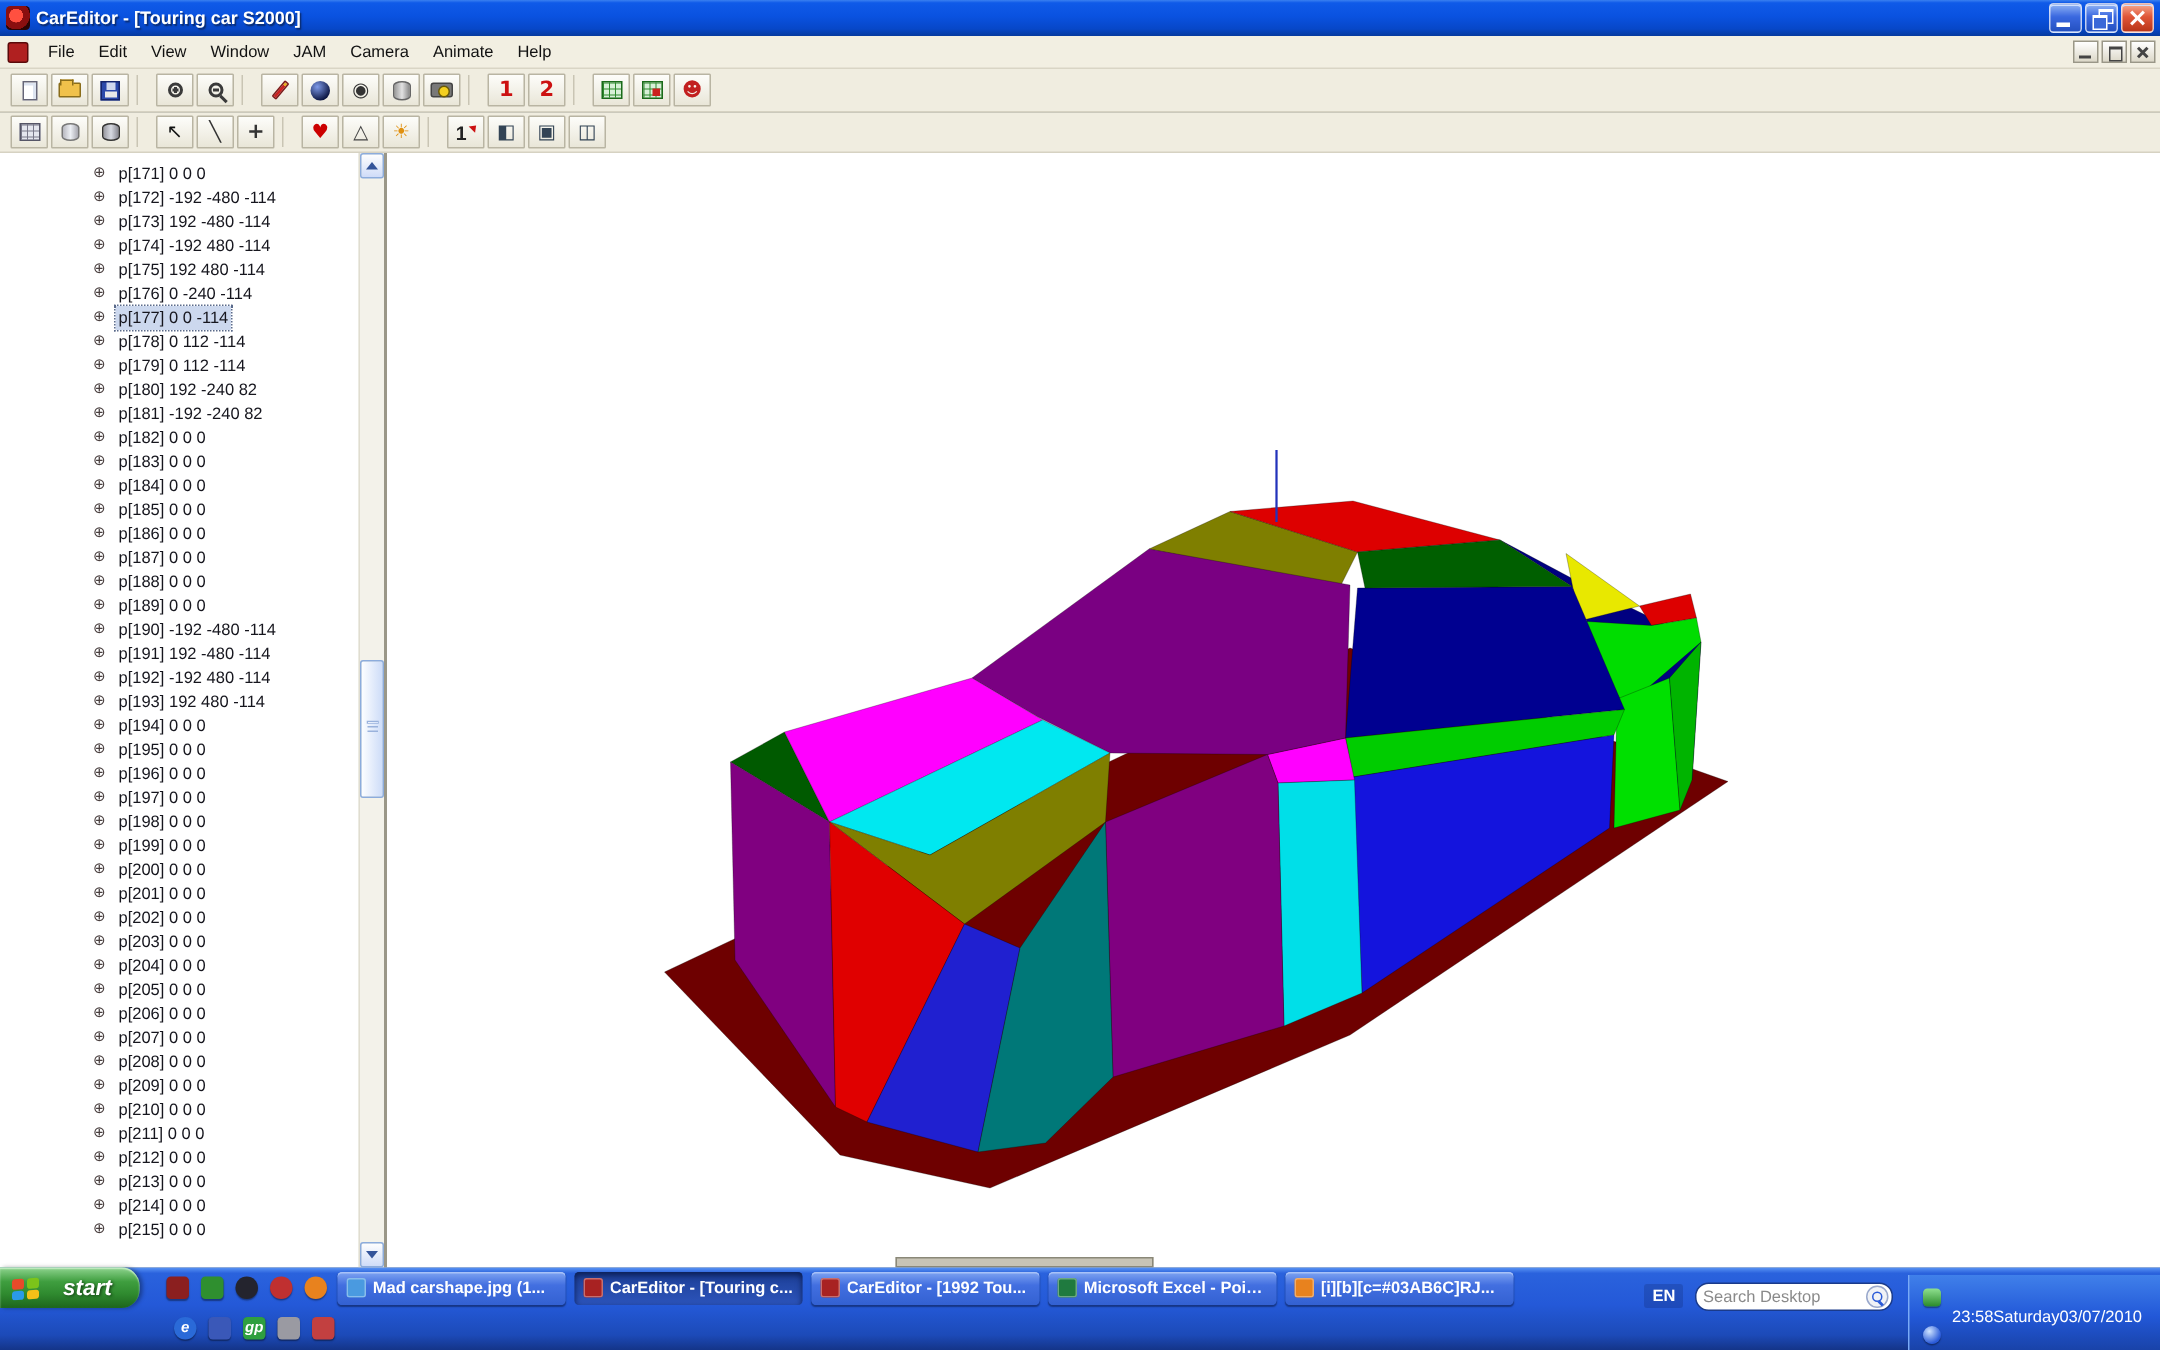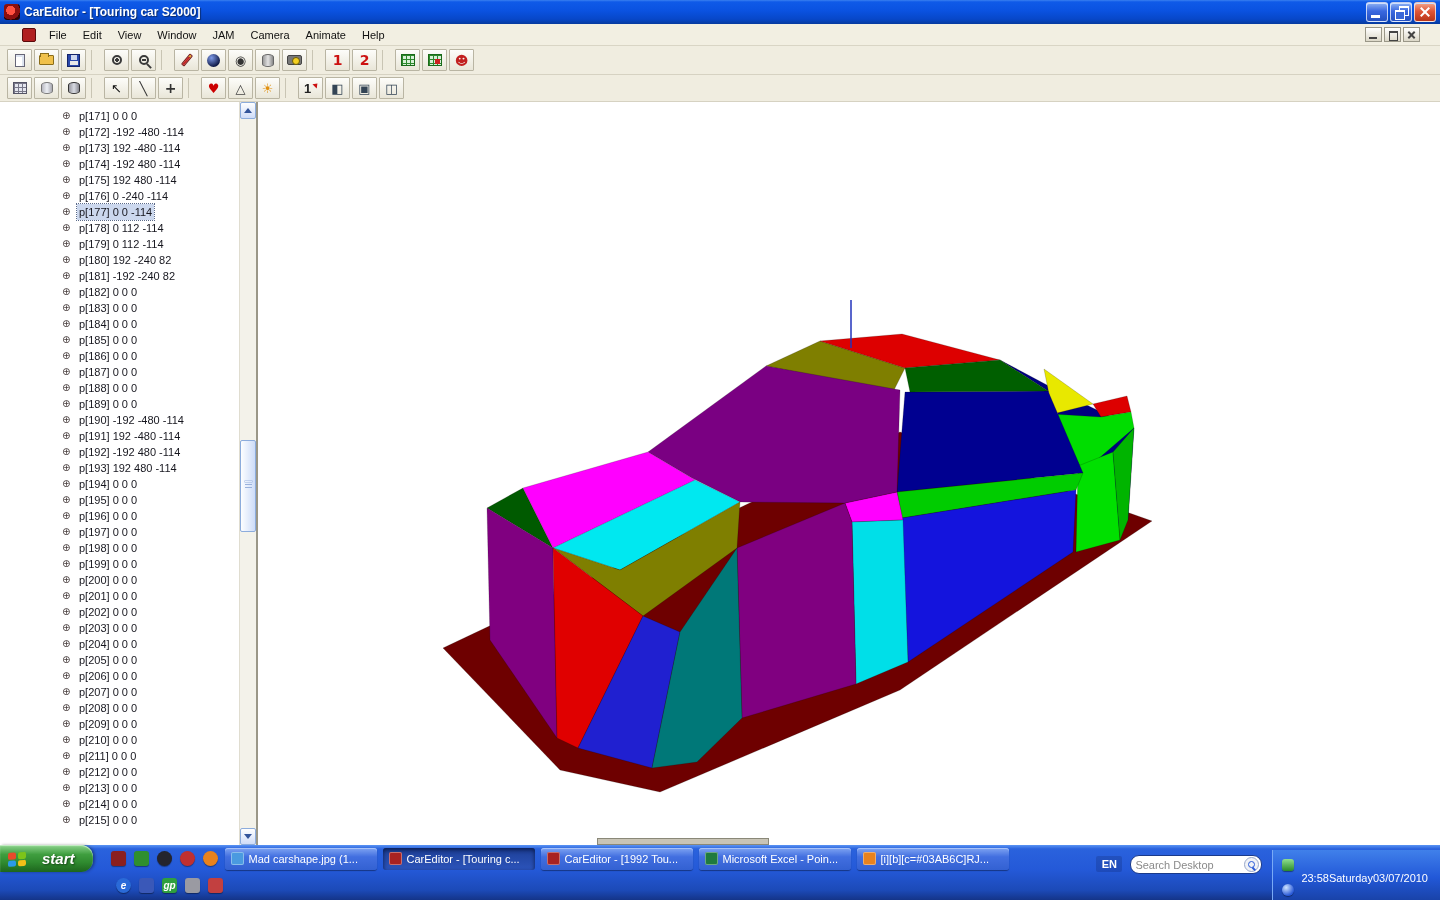--- a/index.html
+++ b/index.html
@@ -17,21 +17,21 @@
   .wbtn { width:22px; height:20px; border-radius:3px; border:1px solid rgba(255,255,255,.7); position:relative;
     background:linear-gradient(180deg,#8fb2f4,#3a68e0 45%,#2450c0); box-shadow:inset 0 1px 0 #cfe0ff; }
   .wbtn.close { background:linear-gradient(180deg,#f4a88e,#e05638 45%,#b83418); }
   .wbtn.min::after { content:""; position:absolute; left:4px; bottom:3px; width:9px; height:3px; background:#fff; }
   .wbtn.restore::before { content:""; position:absolute; left:8px; top:3px; width:8px; height:7px; border:1px solid #fff; border-top-width:2px; }
   .wbtn.restore::after { content:""; position:absolute; left:4px; top:7px; width:8px; height:7px; border:1px solid #fff; border-top-width:2px; background:#3a68d8; }
   .wbtn.close::before,.wbtn.close::after { content:""; position:absolute; left:4px; top:8px; width:12px; height:2px; background:#fff; }
   .wbtn.close::before { transform:rotate(45deg); } .wbtn.close::after { transform:rotate(-45deg); }
 
   
-  .menubar { height:22px; background:#f2efe2; display:flex; align-items:center; padding:0 20px; border-bottom:1px solid #d9d5c5; }
+  .menubar { height:22px; background:#f2efe2; display:flex; align-items:center; padding:0 3px; border-bottom:1px solid #d9d5c5; }
   .docicon { width:14px; height:14px; background:#b02020; border:1px solid #5a0a0a; border-radius:2px; margin:0 5px 0 2px; }
   .mitem { padding:3px 8px; font-size:11px; color:#111; }
   .mdibtns { margin-left:auto; display:flex; }
   .mbtn { width:17px; height:15px; margin-left:2px; border:1px solid #9a9788; background:linear-gradient(#fff,#dcd8c8); position:relative; }
   .mbtn.min::after { content:""; position:absolute; left:3px; bottom:2px; width:8px; height:2px; background:#444; }
   .mbtn.restore::after { content:""; position:absolute; left:4px; top:3px; width:7px; height:7px; border:1px solid #444; border-top-width:2px; }
   .mbtn.close::before,.mbtn.close::after { content:""; position:absolute; left:3px; top:6px; width:9px; height:2px; background:#444; }
   .mbtn.close::before { transform:rotate(45deg); } .mbtn.close::after { transform:rotate(-45deg); }
 
   
@@ -98,21 +98,21 @@
   .tbrow { height:27px; display:flex; align-items:center; }
   .tbrow.bottom { padding-left:112px; }
   .startbtn { height:27px; display:flex; align-items:center; gap:16px; padding:0 18px 0 8px; margin-right:14px;
     background:linear-gradient(180deg,#8ed48e,#3f9e3f 35%,#2f8a2f 65%,#1d651d); border-radius:0 12px 12px 0;
     font-weight:bold; font-style:italic; font-size:15px; color:#fff; text-shadow:1px 1px 2px #164416;
     box-shadow:inset 0 1px 1px #c8eec8, 2px 0 3px rgba(0,0,0,.35); }
   .ql { width:21px; height:21px; margin:0 1px; display:flex; align-items:center; justify-content:center; }
   .qlin { width:15px; height:15px; display:flex; align-items:center; justify-content:center; font-size:10px; font-weight:bold; font-style:italic; box-shadow:0 1px 1px rgba(0,0,0,.4); }
   .taskbtn { width:152px; height:22px; margin:0 3px; display:flex; align-items:center; gap:5px; padding:0 6px;
     background:linear-gradient(180deg,#7fa4f2,#426fe0 40%,#3361d2); border-radius:3px;
-    box-shadow:inset 0 1px 0 #a8c2f8, 0 1px 1px rgba(0,0,10,.4); font-size:11px; color:#fff; overflow:hidden; }
+    box-shadow:inset 0 1px 0 #a8c2f8, 0 1px 1px rgba(0,0,10,.4); font-size:11px; color:#fff; overflow:hidden;font-weight:bold; }
   .taskbtn.active { background:linear-gradient(180deg,#1d3f96,#2c54bb); box-shadow:inset 0 2px 4px #0a1c50; }
   .tb-ic { width:13px; height:13px; flex:none; border-radius:2px; box-shadow:inset 0 0 0 1px rgba(255,255,255,.35); }
   .tb-label { overflow:hidden; text-overflow:ellipsis; white-space:nowrap; }
   .tb-right { position:absolute; right:0; top:5px; height:55px; display:flex; align-items:flex-start; }
   .lang { margin:6px 8px 0 0; width:26px; text-align:center; font-size:11px; font-weight:bold; padding:2px 0; background:rgba(0,0,30,.15); border-radius:2px; }
   .searchwrap { margin-top:5px; width:132px; height:19px; background:#fff; border-radius:9px; display:flex; align-items:center; padding:0 2px 0 4px; border:1px solid #1a3a8a; }
   .searchbox { width:98px; border:none; outline:none; font-size:11px; color:#555; background:transparent; font-family:"Liberation Sans",sans-serif; }
   .searchbox::placeholder { color:#8a8a8a; }
   .magbtn { width:15px; height:15px; border-radius:50%; background:#f0f2f6; border:1px solid #99a8cc; position:relative; margin-left:auto; }
   .magbtn::before { content:""; position:absolute; left:3px; top:3px; width:5px; height:5px; border:1.5px solid #2a5ad8; border-radius:50%; }

